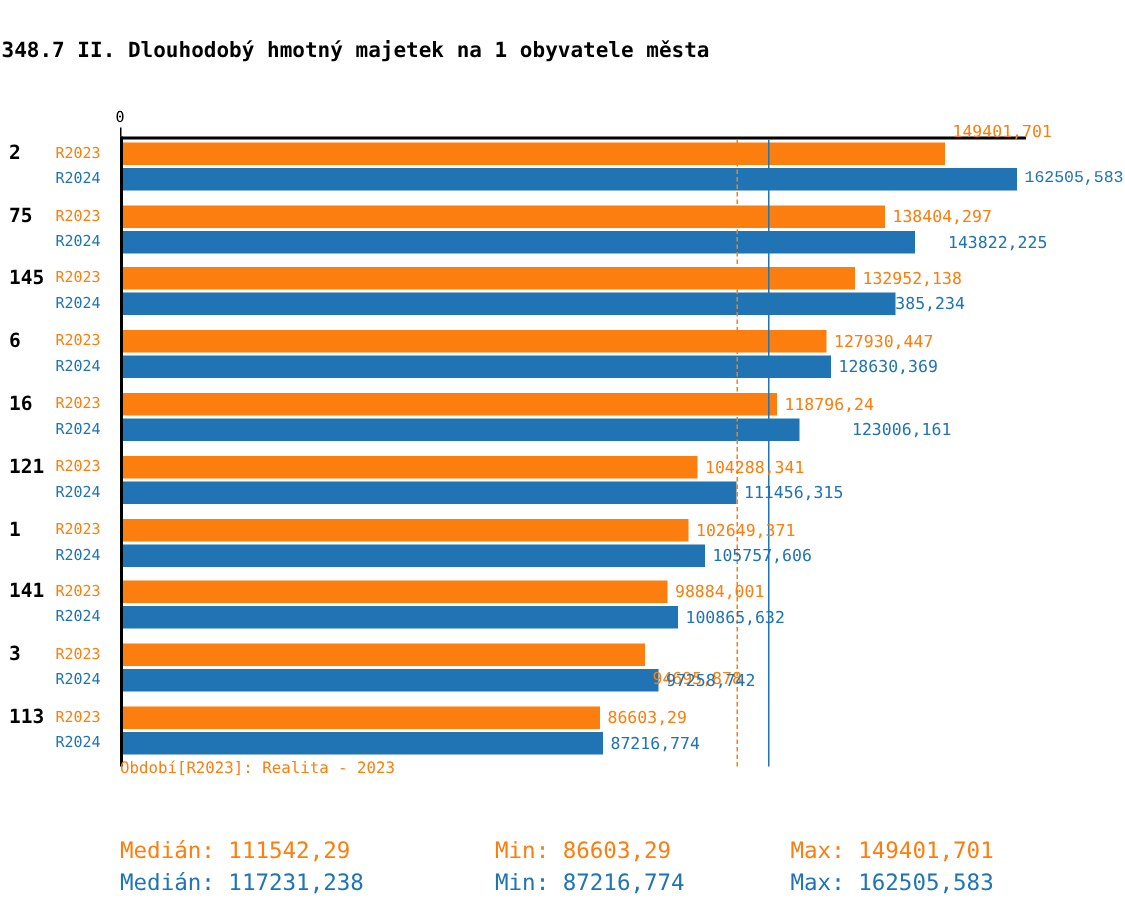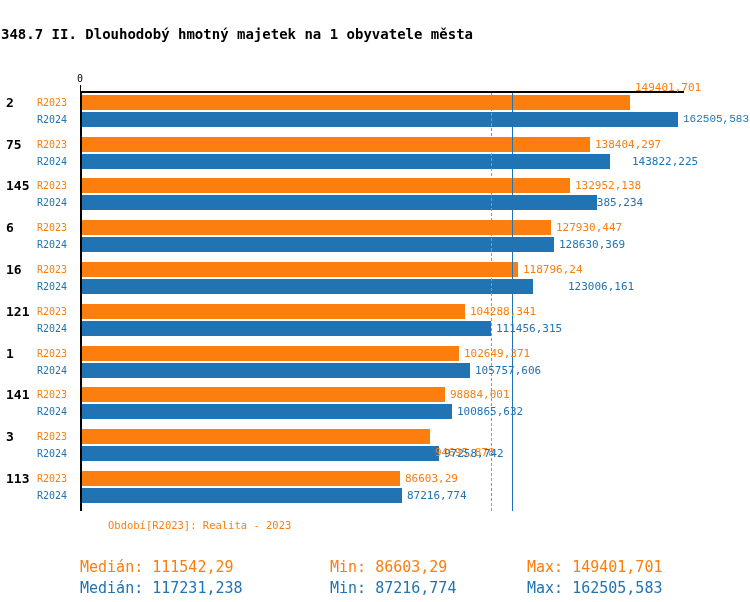--- a/index.html
+++ b/index.html
@@ -101,21 +101,21 @@
       <div class="abs bar-value" style="left: 444px; top: 446px; color: rgb(32, 116, 180);">97258,742</div>
       <div class="abs cat-label" style="left: 6px; top: 471px;">113</div>
       <div class="abs series-label" style="left: 37px; top: 471px; color: rgb(251, 126, 14);">R2023</div>
       <div class="abs bar" style="left: 82px; top: 471px; width: 318px; background: rgb(251, 126, 14);"></div>
       <div class="abs bar-value" style="left: 405px; top: 471px; color: rgb(251, 126, 14);">86603,29</div>
       <div class="abs series-label" style="left: 37px; top: 488px; color: rgb(32, 116, 180);">R2024</div>
       <div class="abs bar" style="left: 82px; top: 488px; width: 320px; background: rgb(32, 116, 180);"></div>
       <div class="abs bar-value" style="left: 407px; top: 488px; color: rgb(32, 116, 180);">87216,774</div>
     </div>
 
-  <div class="abs legend-text" style="left: 80px; top: 519px; color: rgb(251, 126, 14); margin-left: 28px;">Období[R2023]: Realita - 2023</div>
+  <div class="abs legend-text" style="left: 80px; top: 506px; color: rgb(251, 126, 14);">Období[R2023]: Realita - 2023</div>
 
   <div class="abs stat-text" style="left: 80px; top: 558px; color: rgb(251, 126, 14);">Medián: 111542,29</div>
   <div class="abs stat-text" style="left: 330px; top: 558px; color: rgb(251, 126, 14);">Min: 86603,29</div>
   <div class="abs stat-text" style="left: 527px; top: 558px; color: rgb(251, 126, 14);">Max: 149401,701</div>
 
   <div class="abs stat-text" style="left: 80px; top: 579px; color: rgb(32, 116, 180);">Medián: 117231,238</div>
   <div class="abs stat-text" style="left: 330px; top: 579px; color: rgb(32, 116, 180);">Min: 87216,774</div>
   <div class="abs stat-text" style="left: 527px; top: 579px; color: rgb(32, 116, 180);">Max: 162505,583</div>
 
 </div>

